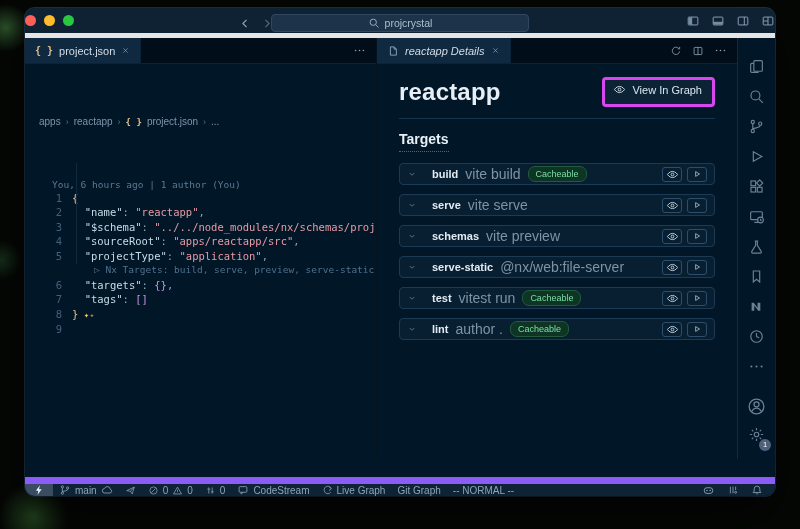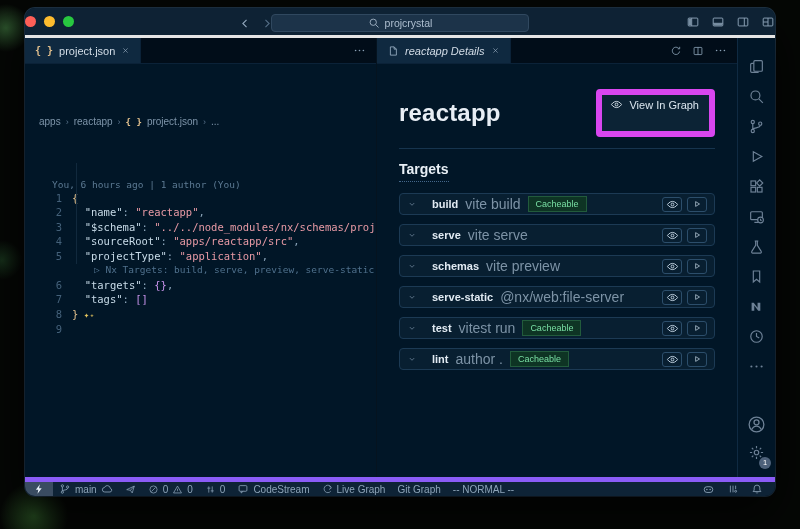--- a/index.html
+++ b/index.html
@@ -15,41 +15,41 @@
     color:#d6deeb;
   }
   .win {
     position:absolute; left:25px; top:8px; width:750px; height:488px;
     background:#011627; border-radius:10px; overflow:hidden;
     box-shadow:0 20px 50px rgba(0,0,0,.75), 0 0 0 1px #203548;
     display:flex; flex-direction:column;
   }
   
   .titlebar { height:30px; flex:0 0 30px; background:#0e2234; display:flex; align-items:center;
-    padding:0 0; position:relative; border-bottom:3px solid #e5e5e5;text-align:right; }
+    padding:0 0; position:relative; border-bottom:5px solid #e5e5e5;text-align:right; }
   .lights { display:flex; gap:8px; }
   .light { width:11px; height:11px; border-radius:50%; }
   .l-red{background:#ff5f57}.l-yel{background:#febc2e}.l-grn{background:#28c840}
   .navarrows { position:absolute; left:213px; top:0; height:30px; display:flex; align-items:center; gap:10px; }
   .navarrows .ic { color:#92a8bd; }
   .navarrows .ic.dim { color:#536d85; }
   .searchbox {
     position:absolute; left:50%; top:6px; transform:translateX(-50%);
     width:258px; height:18px; background:#1c3349; border:1px solid #30485f; border-radius:4px;
     display:flex; align-items:center; justify-content:center; gap:5px;
     color:#aebfd0; font-size:10.5px;
   }
   .tb-right { margin-left:auto; display:flex; gap:11px; align-items:center; color:#8ba1b5; }
   .ic { display:inline-flex; }
   .ic svg { display:block; }
   
   .main { flex:1; display:flex; min-height:0; }
   .group { display:flex; flex-direction:column; min-width:0; }
   .group-left { width:352px; flex:0 0 352px; border-right:1px solid #05131f; }
-  .group-right { flex:1;gap:12px; }
+  .group-right { flex:1; }
   .tabs { height:26px; flex:0 0 26px; background:#010d19; display:flex; align-items:stretch; border-bottom:1px solid #0b2238; }
   .tab { display:flex; align-items:center; gap:6px; padding:0 10px; font-size:11px; color:#d3dde7;
     background:#0f2940; border-right:1px solid #0b2238; }
   .tab .braces { color:#e2c08d; font-weight:bold; font-size:10px; font-family:"DejaVu Sans Mono",monospace; }
   .tab .tclose { color:#9cb0c3; }
   .tab.italic .tlabel { font-style:italic; }
   .tab-acts { margin-left:auto; display:flex; align-items:center; gap:10px; padding-right:10px; color:#8ba1b5; }
   .crumbs { height:19px; flex:0 0 19px; display:flex; align-items:center; gap:5px; padding-left:14px;
     font-size:10px; color:#7e95aa; background:#011627;margin-top:48px; }
   .crumbs .sep { color:#58718a; font-size:9px; }
@@ -66,49 +66,49 @@
   .tok-p { color:#8aa3b8; }
   .tok-s { color:#e89aa5; }
   .tok-b1 { color:#e2c08d; }
   .tok-b2 { color:#c792ea; }
   .tok-sp { color:#e7c65f; font-size:9px; }
   .iguide { position:absolute; left:51px; top:32px; width:1px; height:101px; background:#11293d; }
   
   .panel { flex:1; padding:13px 22px 0 22px; overflow:hidden; }
   .phead { display:flex; align-items:center; justify-content:space-between; }
   .ptitle { font-size:24px; font-weight:600; color:#e8eef5; letter-spacing:.2px; }
-  .graphbtn { display:flex; align-items:center; gap:6px; padding:3px 10px 20px 8px;
-    border:6px solid #d946ef; border-radius:4px; background:#0c2335; color:#dbe6ef; font-size:11px; cursor:pointer;margin-left:32px; }
+  .graphbtn { display:flex; align-items:center; gap:6px; padding:3px 10px 8px 8px;
+    border:3px solid #d946ef; border-radius:4px; background:#0c2335; color:#dbe6ef; font-size:11px; cursor:pointer;margin-left:32px; }
   .pmeta { margin-top:9px; font-family:"DejaVu Sans Mono",monospace; font-size:10.5px; color:#9db0c0; line-height:15px; }
   .pdivider { margin-top:11px; border-top:1px solid #16344e; }
   .theading { margin-top:12px; font-size:14px; font-weight:700; color:#e9f0f6;
     width:max-content; padding-bottom:4px; border-bottom:1px dotted #44678a; }
   .trows { margin-top:11px; }
   .trow { height:22px; display:flex; align-items:center; gap:7px; padding:0 7px; margin-bottom:9px;
     background:#081f31; border:1px solid #1c3a54; border-radius:4px; }
   .trow .chev { color:#7d95aa; display:flex; }
   .tname { font-size:11px; font-weight:700; color:#e2ebf3;padding-left:8px; }
   .tcmd { font-size:14px; color:#7d93a6; }
-  .badge { font-size:9px; padding:2px 7px 2.5px; border-radius:0; background:#0e3424; color:#79dfa4;
+  .badge { font-size:9px; padding:2px 7px 2.5px; border-radius:7px; background:#0e3424; color:#79dfa4;
     border:1px solid #225b3c; }
   .tbtns { margin-left:auto; display:flex; gap:5px; }
   .ibtn { width:20px; height:15px; border:1px solid #2c4e6b; border-radius:3px; display:flex;
     align-items:center; justify-content:center; color:#cbdceb; cursor:pointer; background:transparent; }
   
   .actbar { width:38px; flex:0 0 38px; border-left:1px solid #0f2a42; display:flex; flex-direction:column;
     align-items:center; padding:13px 0 8px; color:#6d8196; }
   .act { height:30px; display:flex; align-items:center; justify-content:center; width:100%; cursor:pointer; }
   .act-bottom { margin-top:auto; display:flex; flex-direction:column; align-items:center; }
   .gearwrap { position:relative; }
   .gearbadge { position:absolute; right:-6px; bottom:-4px; min-width:12px; height:12px; border-radius:7px;
     background:#4d617a; color:#fff; font-size:7.5px; display:flex; align-items:center; justify-content:center;
     padding:0 2px; }
   
-  .statusbar { height:19px; flex:0 0 19px; background:#0e2336; border-top:5px solid #8b5cf6;
-    display:flex; align-items:stretch; font-size:10px; color:#8da4b8; }
+  .statusbar { height:19px; flex:0 0 19px; background:#0e2336; border-top:7px solid #8b5cf6;
+    display:flex; align-items:stretch; font-size:10px; color:#8da4b8;margin-top:18px; }
   .sitem { display:flex; align-items:center; gap:4px; padding:0 6px; }
   .sitem.boxed { background:#3a4c61; color:#e8f1f9; padding:0 8px; }
   .s-right { margin-left:auto; display:flex; align-items:stretch; padding-right:6px; }
 </style>
 </head>
 <body>
 
 <div class="win">
 
   <div class="titlebar">

